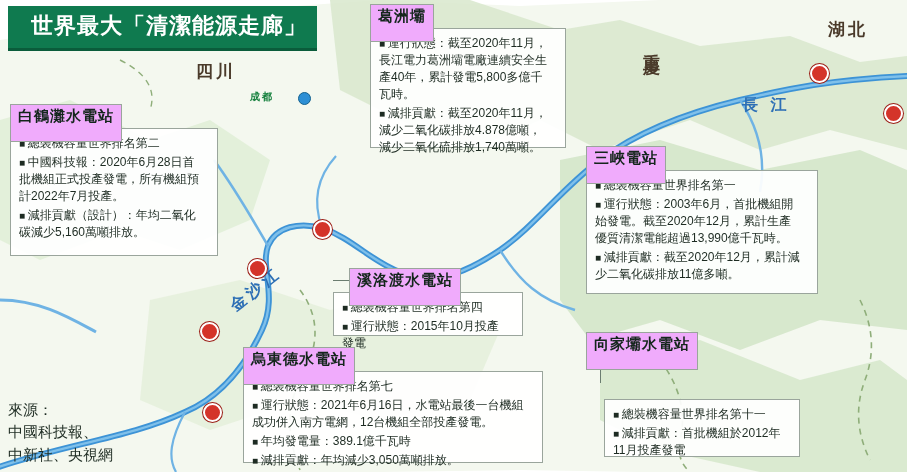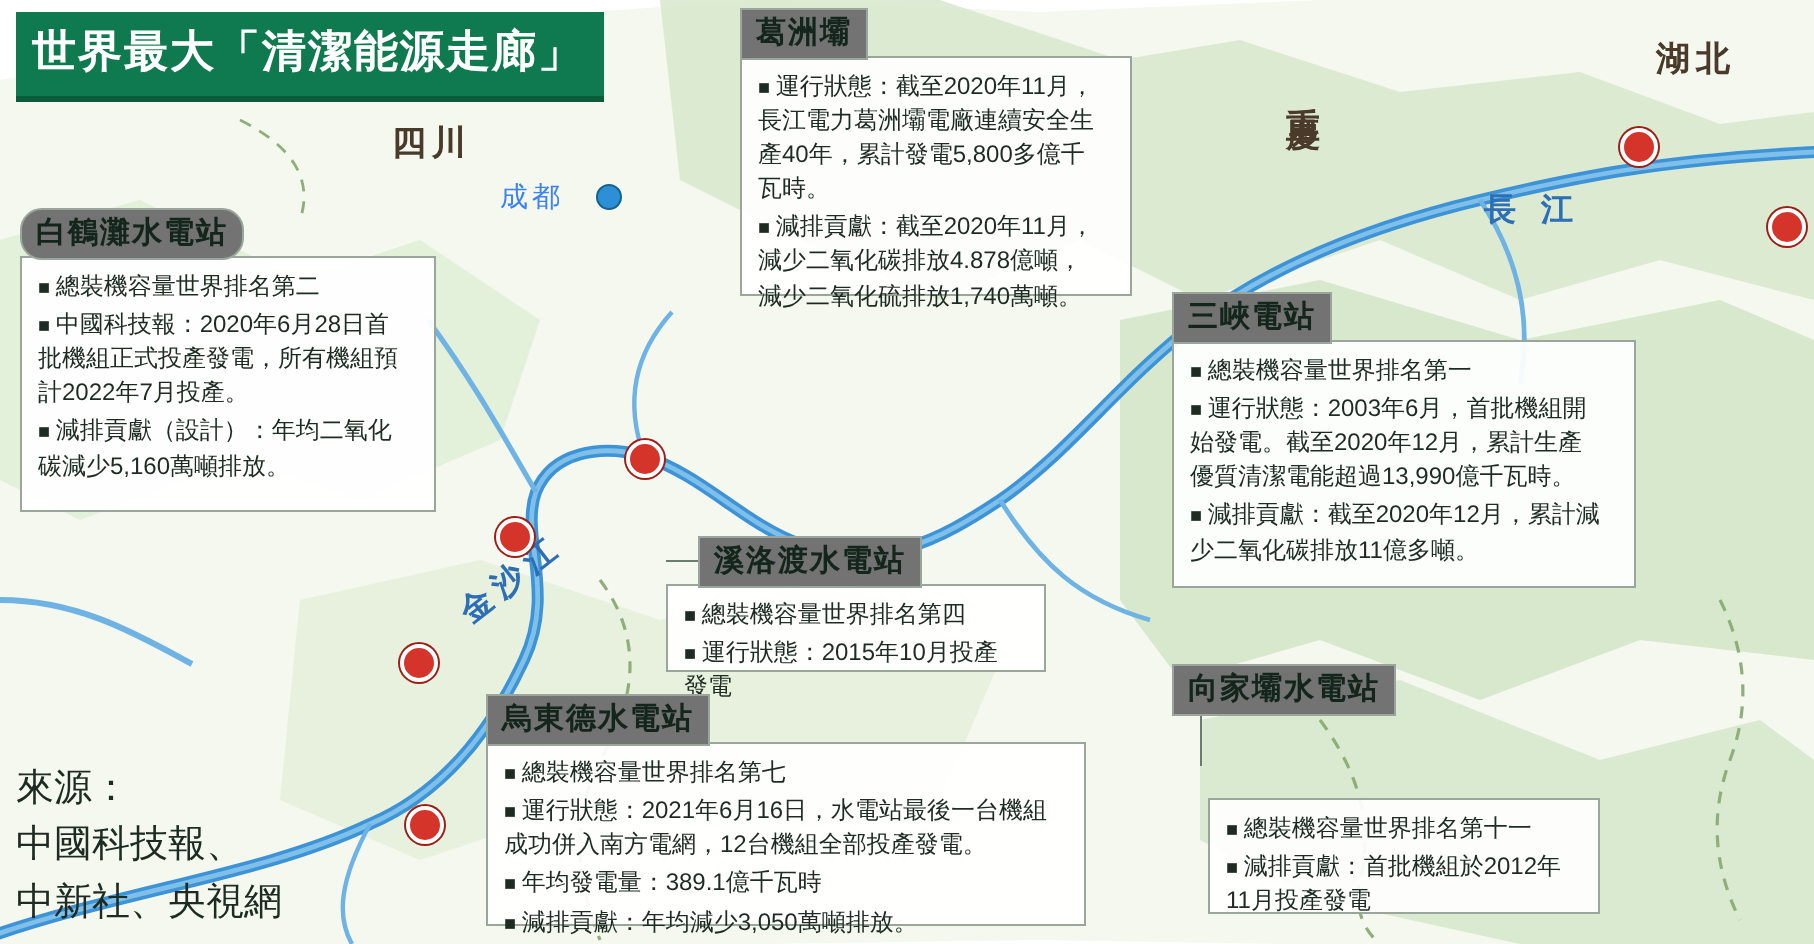--- a/index.html
+++ b/index.html
@@ -19,21 +19,21 @@
   
   .map-svg{position:absolute;left:0;top:0;width:907px;height:472px;}
   
   .title-bar{
     position:absolute;left:8px;top:6px;
     background:#0f7a4f;
     color:#ffffff;
     font-size:22px;
     font-weight:bold;
     letter-spacing:1px;
-    padding:5px 10px 7px 8px;
+    padding:5px 10px 7px 23px;
     border-bottom:3px solid #0a5c3b;
     white-space:nowrap;
     z-index:40;
   }
   
   .region{
     position:absolute;
     color:#4a3a2a;
     font-size:17px;
     font-weight:bold;
@@ -53,23 +53,23 @@
     letter-spacing:4px;
     z-index:12;
     white-space:nowrap;
   }
   .river-label.rot{
     transform:rotate(-38deg);
     transform-origin:left top;
   }
   .city{
     position:absolute;
-    color:#3b82f6;
-    font-size:14px;
-    font-weight:normal;
+    color:#15803d;
+    font-size:10px;
+    font-weight:bold;
     letter-spacing:2px;
     z-index:13;
     white-space:nowrap;
   }
   .city-dot{
     position:absolute;
     width:11px;height:11px;border-radius:50%;
     background:#2d8fd5;
     border:1px solid #14628f;
     z-index:14;
@@ -96,44 +96,44 @@
     position:absolute;
     font-size:15px;
     font-weight:bold;
     color:#14261c;
     letter-spacing:1px;
     white-space:nowrap;
     z-index:32;
     background:transparent;
   }
   .box-title.boxed{
-    background:#737373;
+    background:#f0abfc;
     border:1px solid #9aa59c;
-    padding:2px 7px 3px 7px;
+    padding:2px 7px 15px 7px;
   }
   .box-body{
     padding:6px 15px 6px 8px;
     font-size:12px;
     line-height:1.42;
     color:#1d2b22;
   }
   .box-body p{
     margin:0 0 2px 0;
     text-indent:0;
   }
   .box-body p:last-child{margin-bottom:0;}
   .bullet::before{
     content:"■ ";
     color:#1d2b22;
     font-size:10px;
   }
   .source{
     position:absolute;
     left:8px;bottom:6px;
-    font-size:19px;
+    font-size:15px;
     line-height:1.5;
     color:#1d2b22;
     z-index:30;
     white-space:pre-line;
   }
   .leader{
     position:absolute;
     border-left:1px solid #6b7d70;
     z-index:18;
   }
@@ -215,21 +215,21 @@
   <div class="leader-h" style="left:333px;top:280px;width:20px;"></div>
 
   <div class="box-title boxed" style="left:370px;top:4px;">葛洲壩</div>
   <div class="box" style="left:370px;top:28px;width:196px;height:120px;">
     <div class="box-body">
       <p class="bullet">運行狀態：截至2020年11月，長江電力葛洲壩電廠連續安全生產40年，累計發電5,800多億千瓦時。</p>
       <p class="bullet">減排貢獻：截至2020年11月，減少二氧化碳排放4.878億噸，減少二氧化硫排放1,740萬噸。</p>
     </div>
   </div>
 
-  <div class="box-title boxed" style="left:10px;top:104px;border-radius:11px;">白鶴灘水電站</div>
+  <div class="box-title boxed" style="left:10px;top:104px;">白鶴灘水電站</div>
   <div class="box" style="left:10px;top:128px;width:208px;height:128px;">
     <div class="box-body">
       <p class="bullet">總裝機容量世界排名第二</p>
       <p class="bullet">中國科技報：2020年6月28日首批機組正式投產發電，所有機組預計2022年7月投產。</p>
       <p class="bullet">減排貢獻（設計）：年均二氧化碳減少5,160萬噸排放。</p>
     </div>
   </div>
 
   <div class="box-title boxed" style="left:586px;top:146px;">三峽電站</div>
   <div class="box" style="left:586px;top:170px;width:232px;height:124px;">

